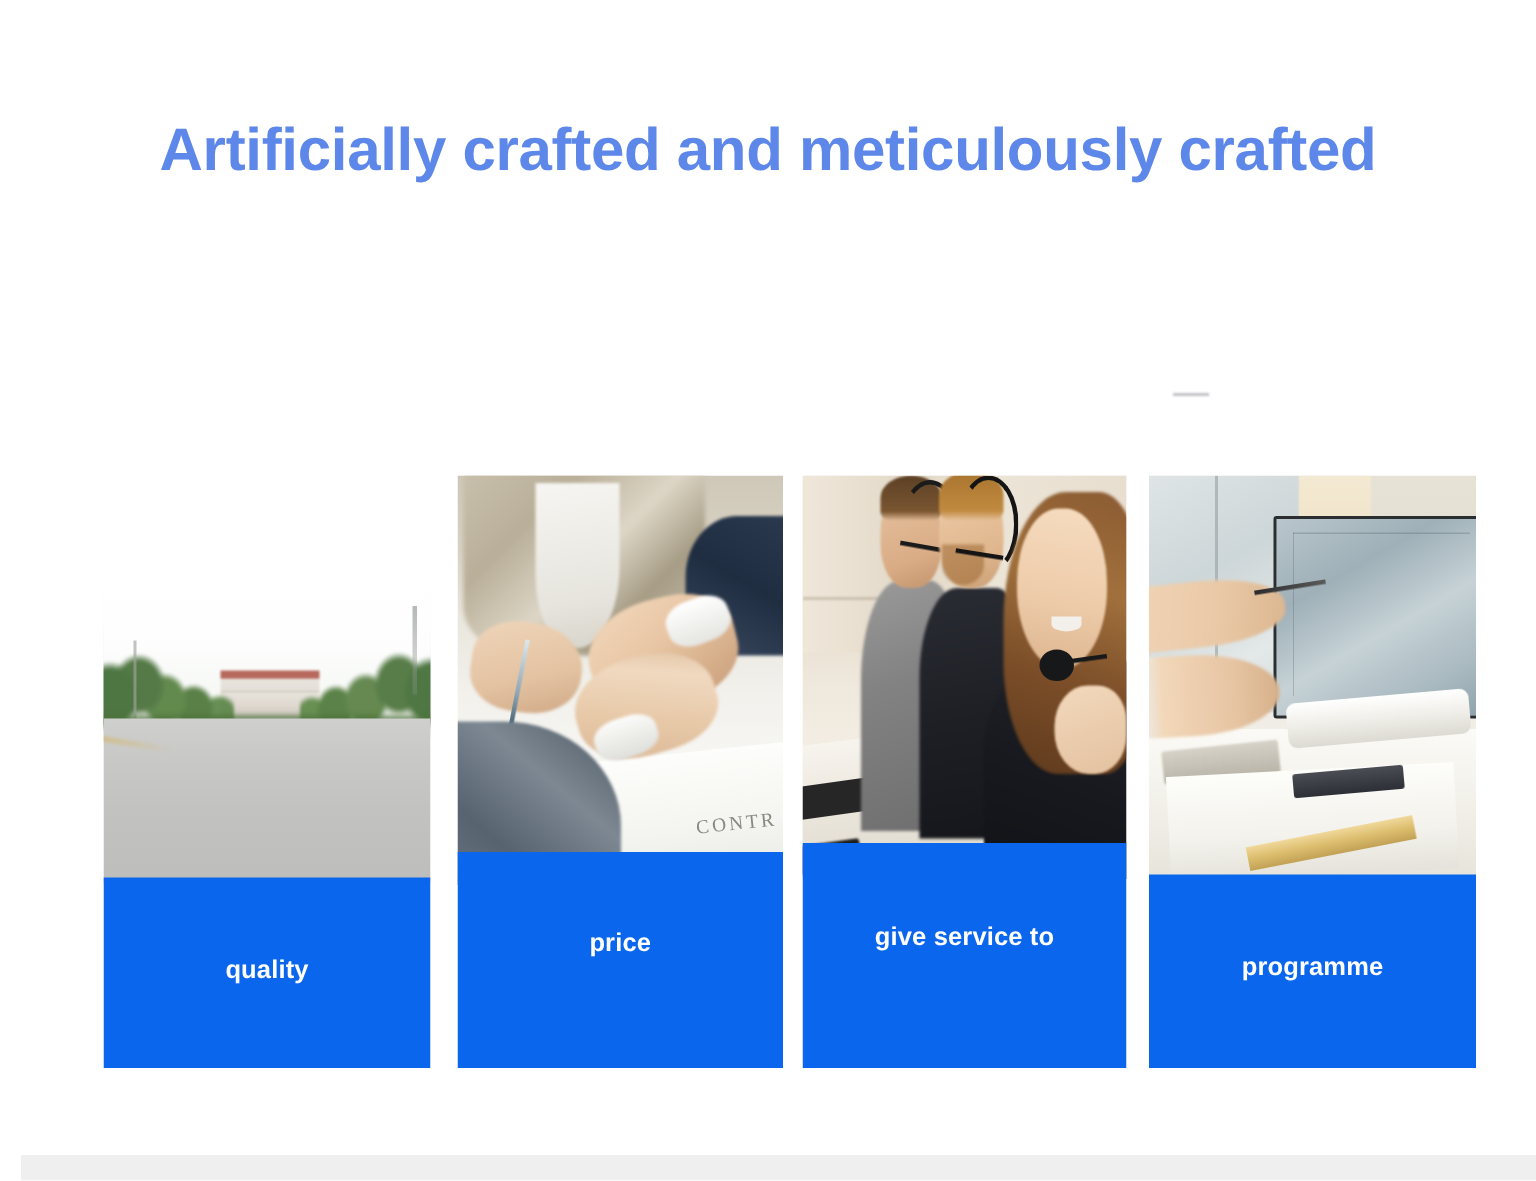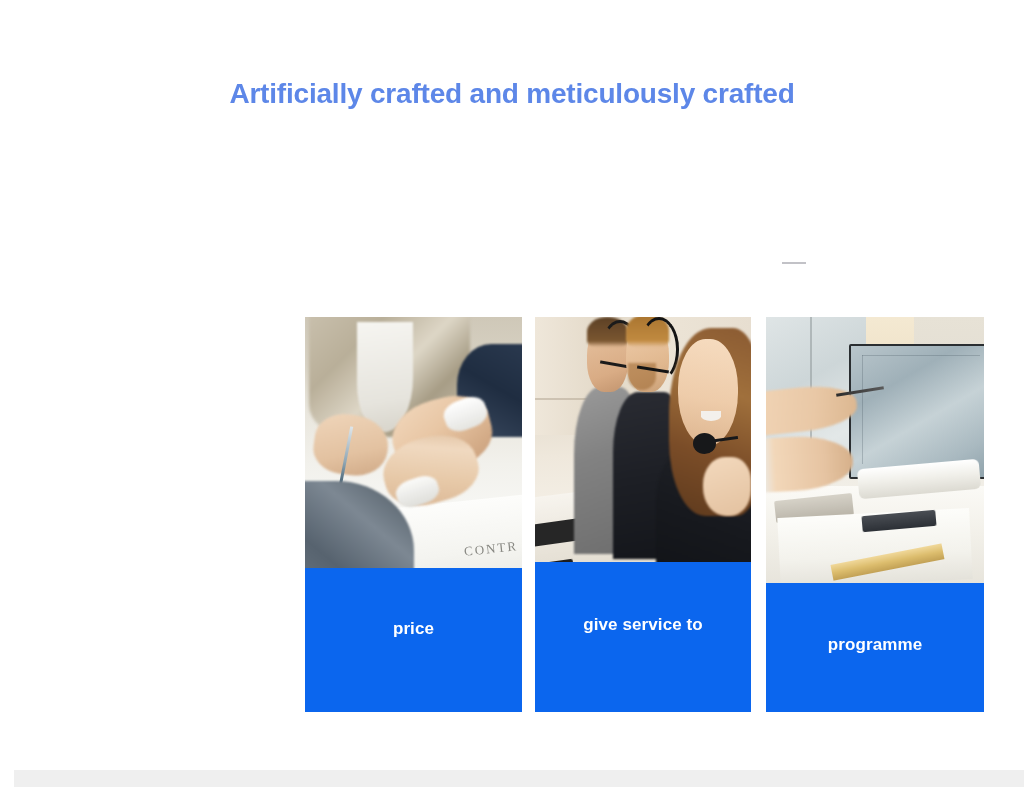--- a/index.html
+++ b/index.html
@@ -17,21 +17,21 @@
   }
 
   
   .page-title {
     position: absolute;
     left: 0;
     top: 78px;
     width: 1024px;
     text-align: center;
     font-family: "Liberation Sans", sans-serif;
-    font-size: 28px;
+    font-size: 40px;
     font-weight: bold;
     letter-spacing: -0.2px;
     color: #5d87e8;
     white-space: nowrap;
   }
 
   
   .cards {
     position: absolute;
     left: 0;
@@ -468,20 +468,35 @@
 </style>
 </head>
 <body>
 
 <div class="page-title">Artificially crafted and meticulously crafted</div>
 
 <div class="artifact-mark"></div>
 
 <div class="cards">
 
+  <div class="card" id="card-quality">
+    <div class="card-photo">
+      <div class="photo-campus">
+        <div class="campus-sky"></div>
+        <div class="campus-building"></div>
+        <div class="campus-trees-l"></div>
+        <div class="campus-trees-r"></div>
+        <div class="campus-tower"></div>
+        <div class="campus-pole"></div>
+        <div class="campus-hedge"></div>
+        <div class="campus-road"></div>
+      </div>
+    </div>
+    <div class="card-label">quality</div>
+  </div>
 
   <div class="card" id="card-price">
     <div class="card-photo">
       <div class="photo-handshake">
         <div class="hs-sleeve-beige"></div>
         <div class="hs-shirt-white"></div>
         <div class="hs-suit-dark"></div>
         <div class="hs-paper"></div>
         <div class="hs-hand-pen"></div>
         <div class="hs-pen"></div>

